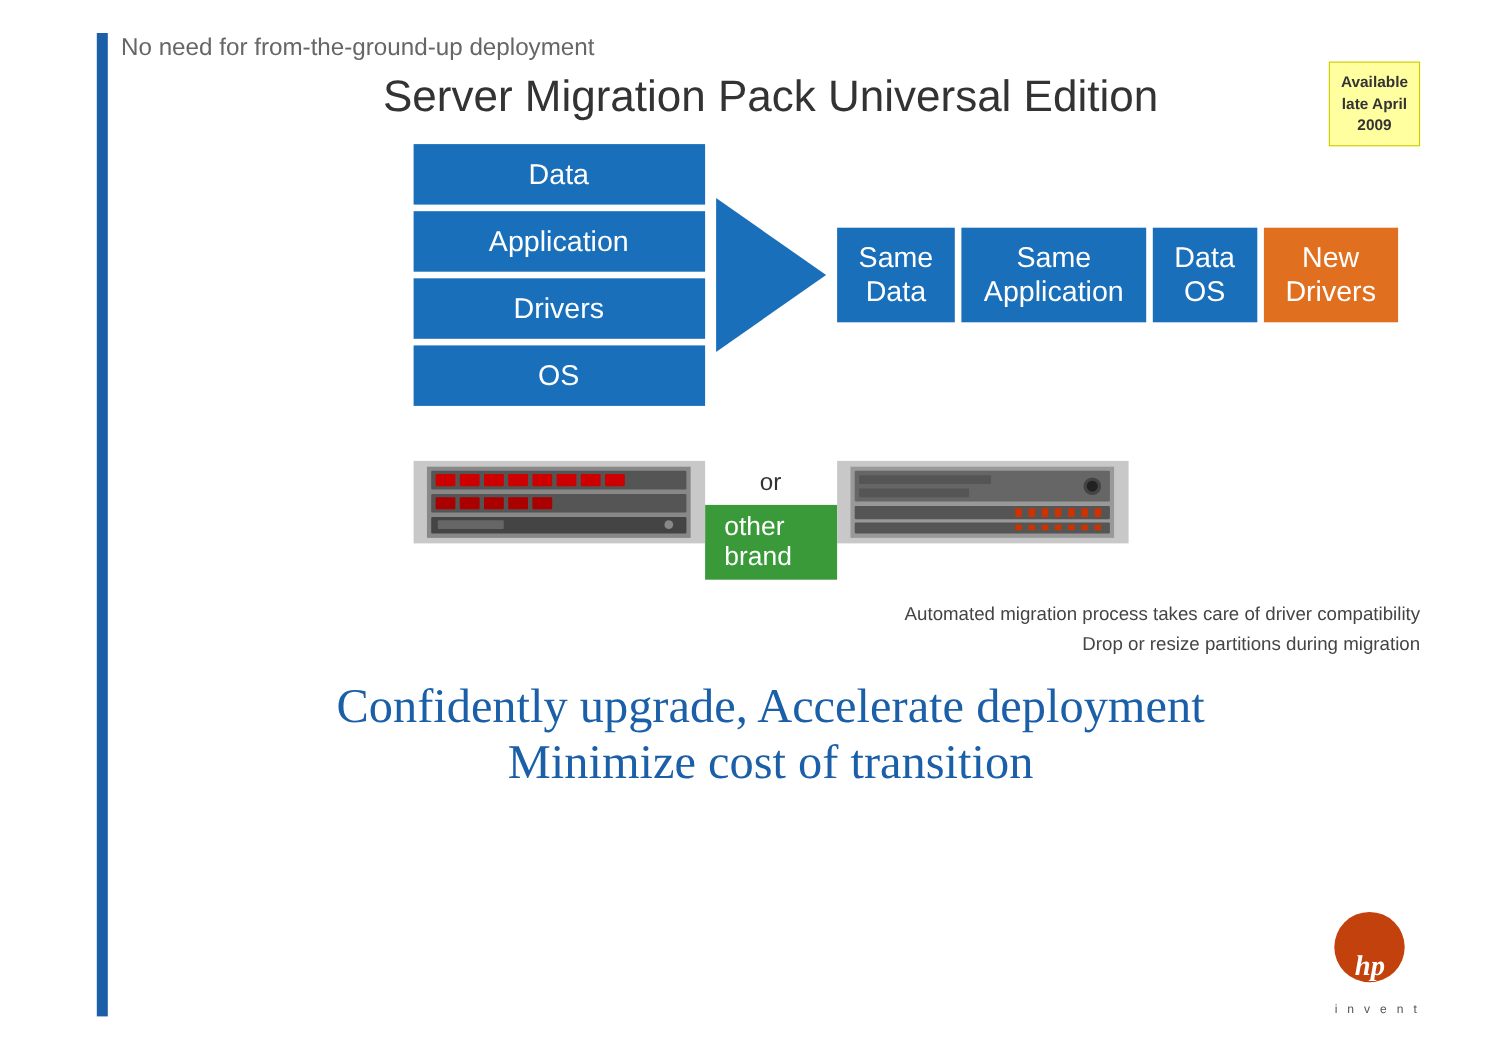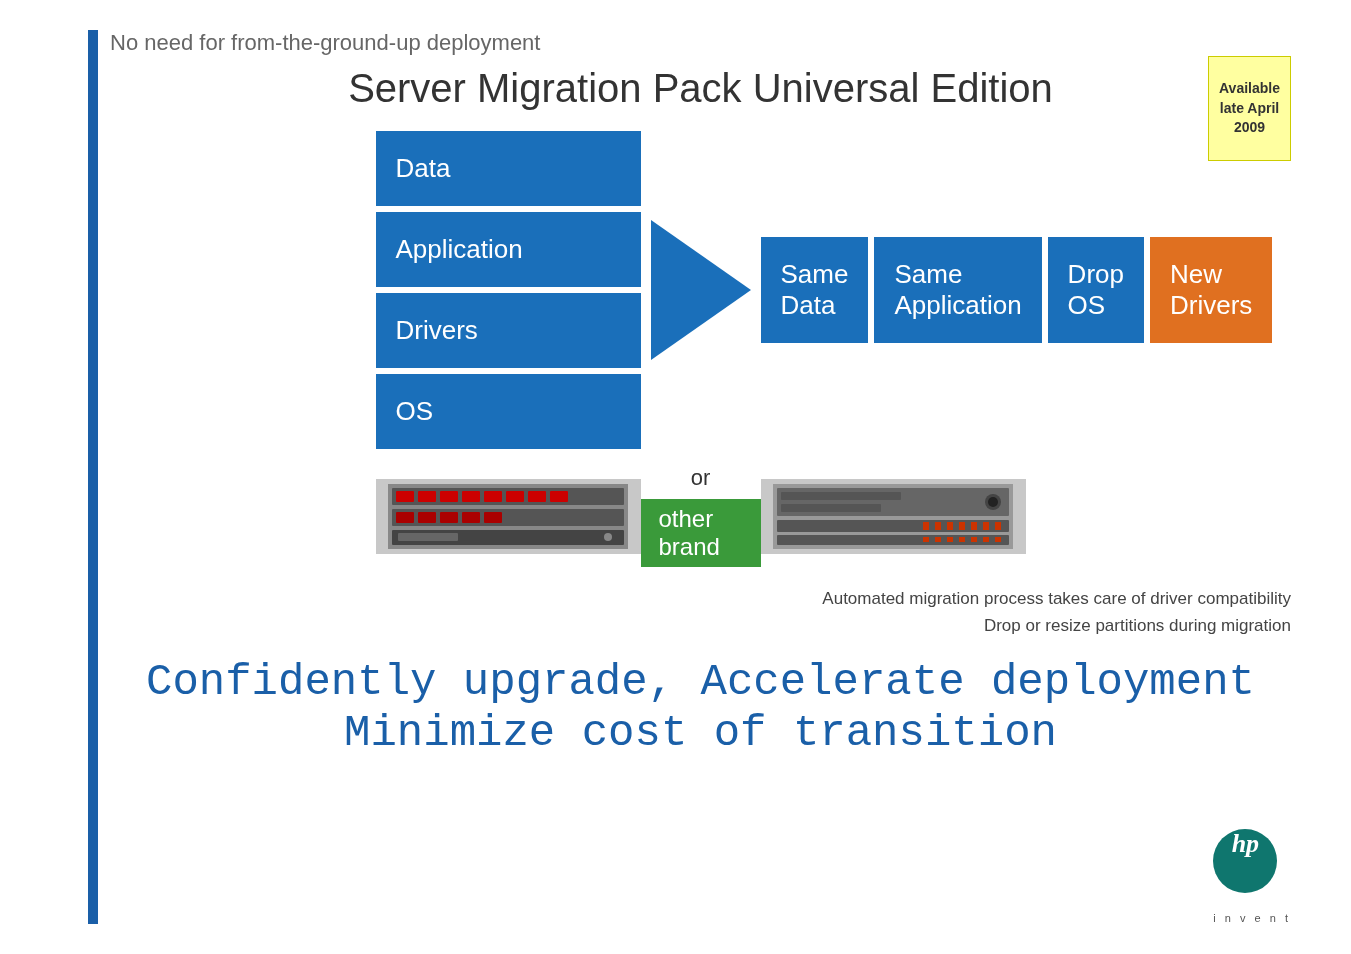--- a/index.html
+++ b/index.html
@@ -47,21 +47,21 @@
       font-family: 'Trebuchet MS', Arial, sans-serif;
     }
 
     
     .available-badge {
       position: absolute;
       top: 28px;
       right: 0px;
       background: #ffffa0;
       border: 1px solid #cccc00;
-      padding: 22px 10px;
+      padding: 8px 10px;
       font-size: 14px;
       font-weight: 600;
       color: #333;
       text-align: center;
       line-height: 1.4;
     }
 
     
     .section-title {
       font-size: 40px;
@@ -89,22 +89,22 @@
     }
 
     .right-stack {
       display: flex;
       flex-direction: row;
       gap: 6px;
       width: 265px;
     }
 
     .stack-item {
-      padding: 22px 20px;
-      text-align: left;
+      padding: 12px 20px;
+      text-align: center;
       font-size: 26px;
       font-weight: 400;
       color: #ffffff;
       font-family: 'Trebuchet MS', Arial, sans-serif;
     }
 
     .blue-item { background: #1a6fba; }
     .orange-item { background: #e07020; }
 
     
@@ -156,20 +156,21 @@
       flex-direction: column;
       align-items: center;
       justify-content: center;
       gap: 8px;
     }
 
     .or-text {
       font-size: 22px;
       color: #333;
       font-family: 'Trebuchet MS', Arial, sans-serif;
+      margin-top: 40px;
     }
 
     .other-brand-btn {
       background: #3a9a3a;
       color: white;
       font-size: 24px;
       padding: 6px 18px;
       font-family: 'Trebuchet MS', Arial, sans-serif;
       font-weight: 400;
       border: none;
@@ -188,38 +189,38 @@
     
     .bottom-tagline {
       text-align: center;
       margin-top: 18px;
     }
 
     .tagline-main {
       font-size: 44px;
       font-weight: 300;
       color: #1a5fa8;
-      font-family: Liberation Mono, monospace;
+      font-family: Liberation Serif, serif;
       line-height: 1.15;
     }
 
     
     .hp-logo {
       position: absolute;
       bottom: 30px;
       right: 60px;
     }
 
     .hp-circle {
       width: 64px;
       height: 64px;
       border-radius: 50%;
-      background: #0f766e;
-      display: flex;
-      align-items: flex-start;
+      background: #c2410c;
+      display: flex;
+      align-items: flex-end;
       justify-content: center;
       position: relative;
     }
 
     .hp-text-logo {
       font-size: 26px;
       font-weight: 900;
       color: white;
       font-style: italic;
       font-family: 'Times New Roman', serif;
@@ -269,21 +270,21 @@
       <div class="stack-item blue-item">OS</div>
     </div>
 
     <div class="arrow-container">
       <div class="big-arrow"></div>
     </div>
 
     <div class="right-stack">
       <div class="stack-item blue-item">Same Data</div>
       <div class="stack-item blue-item">Same Application</div>
-      <div class="stack-item blue-item">Drop OS</div>
+      <div class="stack-item blue-item">Data OS</div>
       <div class="stack-item orange-item">New Drivers</div>
     </div>
 
   </div>
 
   <div class="servers-row">
 
     <div class="server-box">
       <svg class="server-rack" viewBox="0 0 240 65">
         <rect x="0" y="0" width="240" height="65" fill="#888"></rect>

